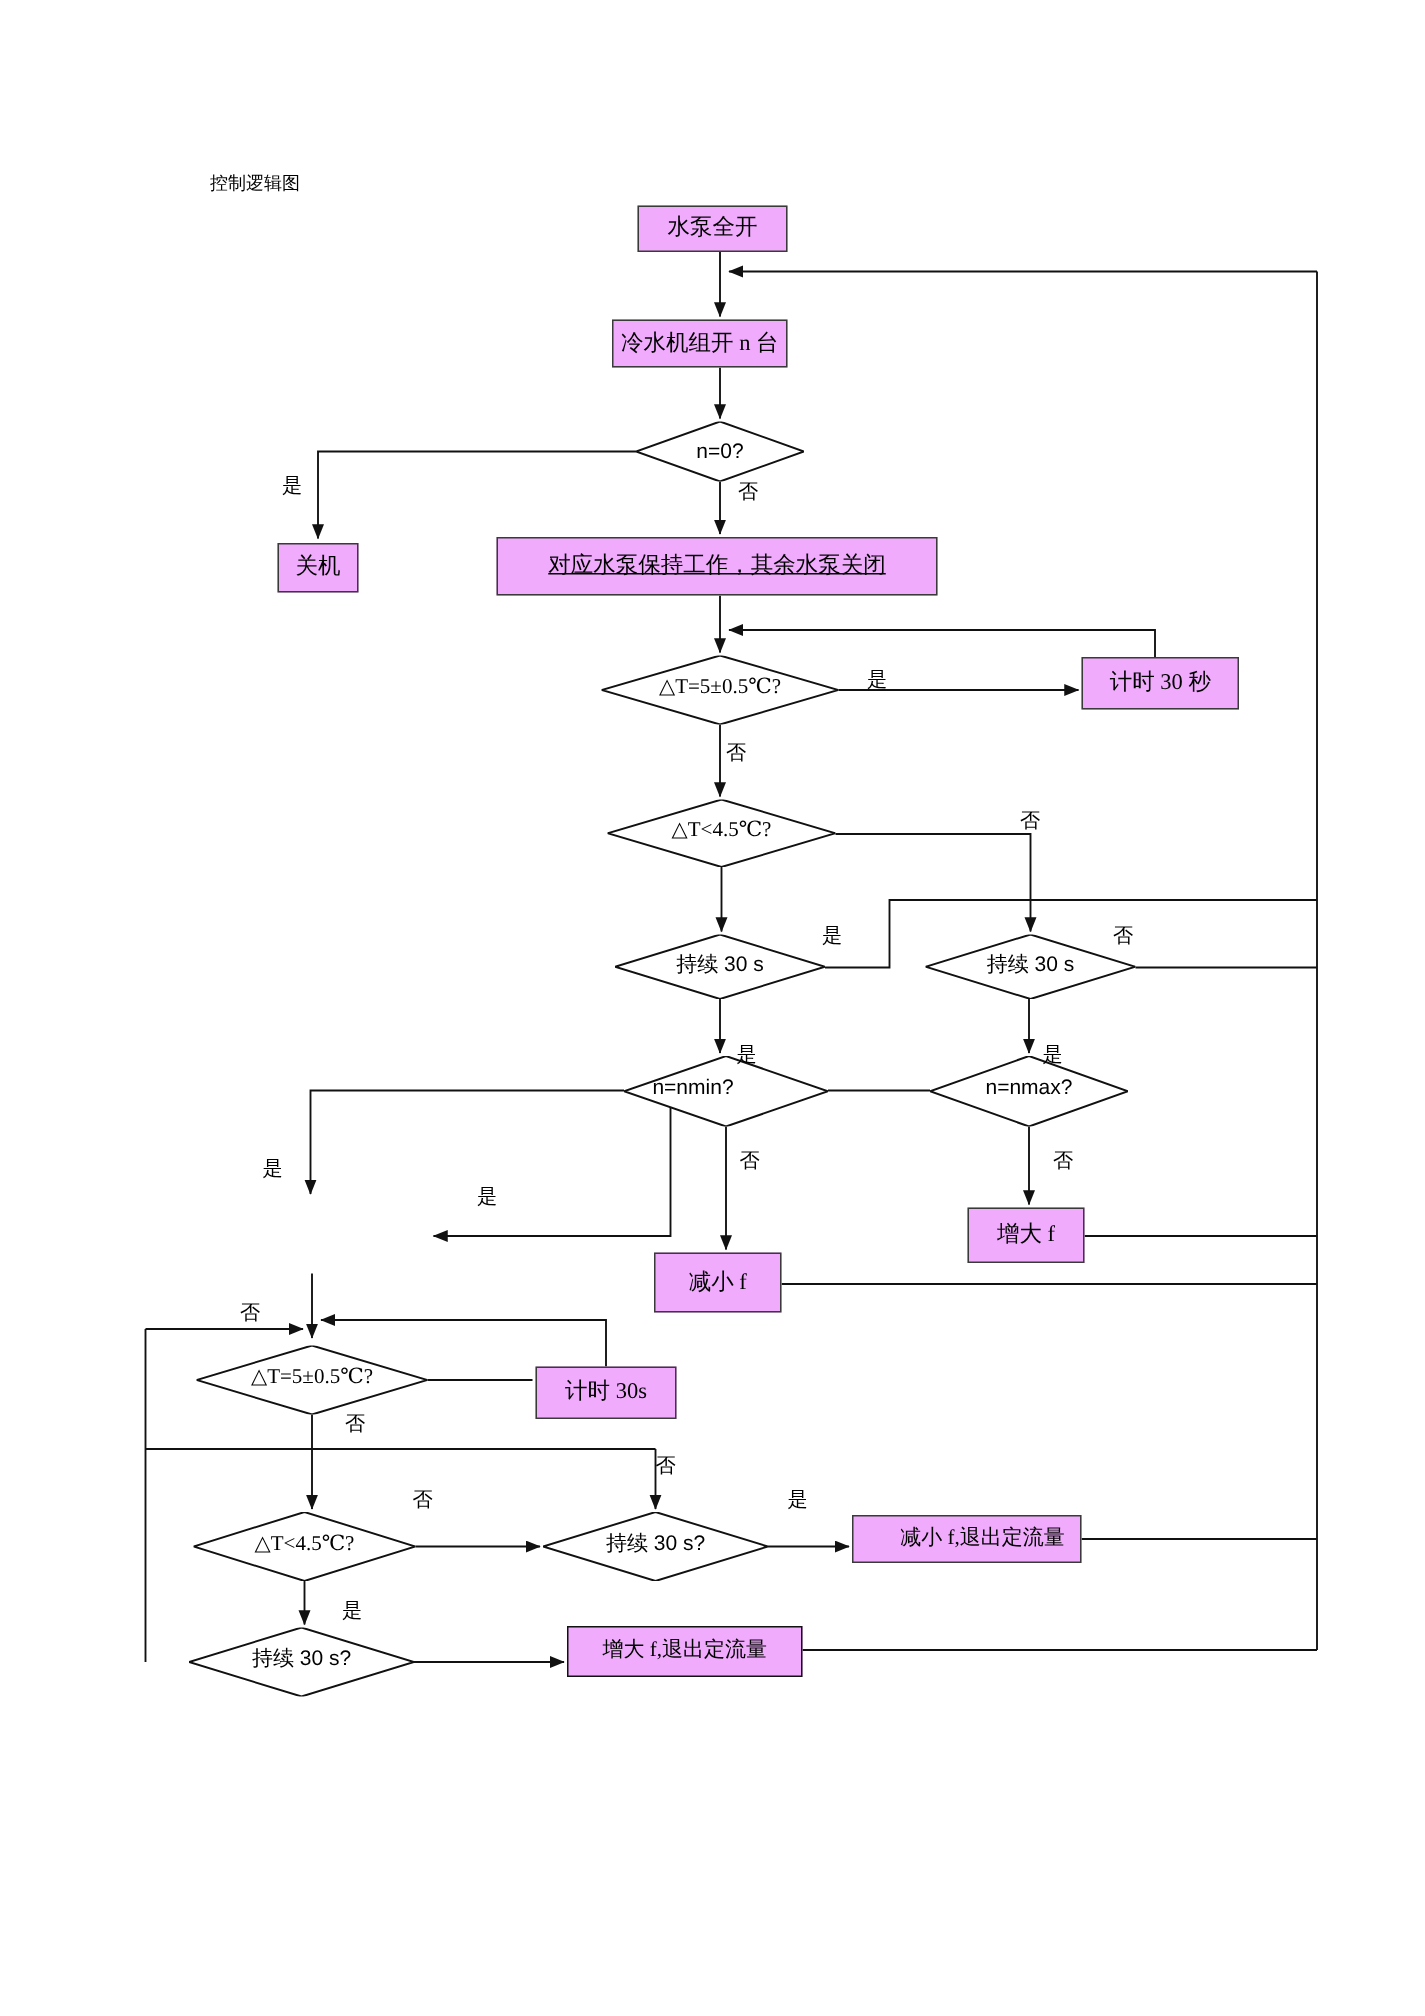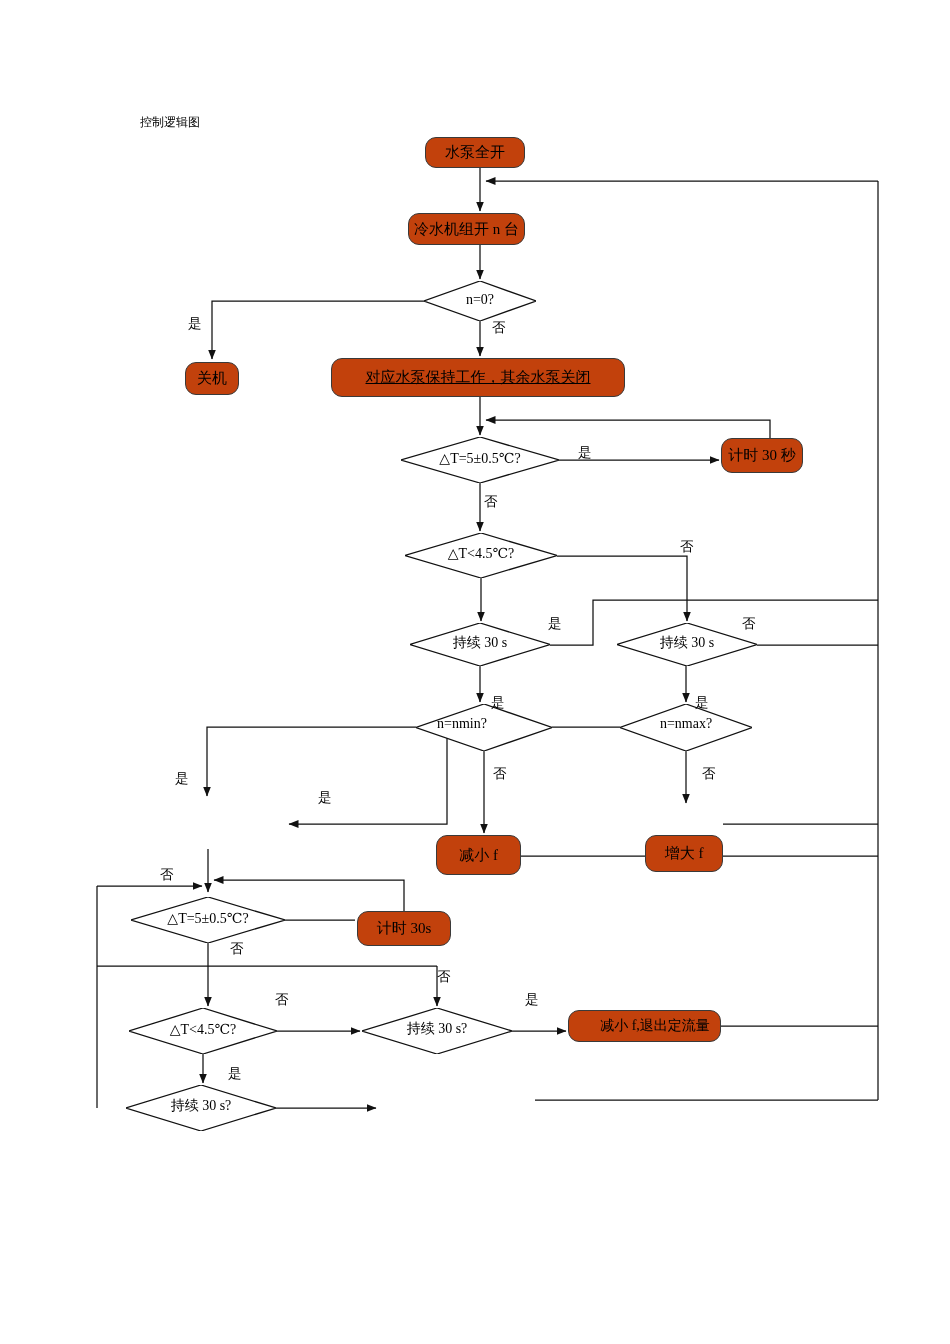--- a/index.html
+++ b/index.html
@@ -1,25 +1,25 @@
 <!DOCTYPE html>
 <html><head>
 <meta charset="utf-8">
 <style>
   html,body{margin:0;padding:0;background:#ffffff;}
   body{width:950px;height:1344px;font-family:"Liberation Serif","DejaVu Serif",serif;}
   #stage{position:relative;width:950px;height:1344px;overflow:hidden;background:#fff;}
   svg#wires{position:absolute;left:0;top:0;width:950px;height:1344px;}
-  .node{position:absolute;box-sizing:border-box;display:flex;align-items:center;justify-content:center;text-align:center;color:#000;background:#c2410c;border-radius:11px;}
+  .node{position:absolute;box-sizing:border-box;display:flex;align-items:center;justify-content:center;text-align:center;color:#000;background:#f0abfc;}
   .box{border:1.3px solid #3a3a3a;font-size:15px;line-height:1.1;}
   .box.heavy{border:1.9px solid #111;}
   .lbl{position:absolute;font-size:13.5px;color:#000;white-space:nowrap;}
   .title{position:absolute;font-size:12px;color:#000;white-space:nowrap;}
   .dtext{position:absolute;font-size:14px;color:#000;white-space:nowrap;text-align:center;}
-  .sans{font-family:Liberation Serif, serif;}
+  .sans{font-family:Liberation Sans, sans-serif;}
 </style>
 </head>
 <body>
 
 <div id="stage">
 
   <div class="title" style="left:140px;top:114px;">控制逻辑图</div>
 
   <svg id="wires" viewBox="0 0 950 1344">
     <defs>
@@ -100,25 +100,26 @@
 
       <path d="M535,1100 L878,1100" stroke="#111"></path>
 
     </g>
   </svg>
 
   <div class="node box" style="left:425px;top:137px;width:100px;height:31px;">水泵全开</div>
   <div class="node box" style="left:408px;top:213px;width:117px;height:32px;">冷水机组开 n 台</div>
   <div class="node box" style="left:185px;top:362px;width:54px;height:33px;">关机</div>
   <div class="node box" style="left:331px;top:358px;width:294px;height:39px;text-decoration:underline;">对应水泵保持工作，其余水泵关闭</div>
-  <div class="node box" style="left:721px;top:438px;width:82px;height:35px;">计时 30 秒</div>
+  <div class="node box" style="left:721px;top:438px;width:105px;height:35px;">计时 30 秒</div>
   <div class="node box" style="left:436px;top:835px;width:85px;height:40px;">减小 f</div>
-  <div class="node box" style="left:645px;top:805px;width:78px;height:37px;margin-top:30px;">增大 f</div>
+  <div class="node box" style="left:645px;top:805px;width:78px;height:37px;">增大 f</div>
   <div class="node box" style="left:357px;top:911px;width:94px;height:35px;">计时 30s</div>
   <div class="node box" style="left:568px;top:1010px;width:153px;height:32px;font-size:14px;padding-left:21px;">减小 f,退出定流量</div>
+  <div class="node box heavy" style="left:378px;top:1084px;width:157px;height:34px;font-size:14px;">增大 f,退出定流量</div>
 
   <svg style="position:absolute;left:424px;top:281px;" width="112" height="40">
       <polygon points="56,0 112,20 56,40 0,20" fill="#fff" stroke="#111" stroke-width="1.3"></polygon>
     </svg>
   <div class="dtext sans" style="left:424px;top:292px;width:112px;">n=0?</div>
 
   <svg style="position:absolute;left:401px;top:437px;" width="158" height="46">
       <polygon points="79,0 158,23 79,46 0,23" fill="#fff" stroke="#111" stroke-width="1.3"></polygon>
     </svg>
   <div class="dtext" style="left:401px;top:450px;width:158px;">△T=5±0.5℃?</div>

